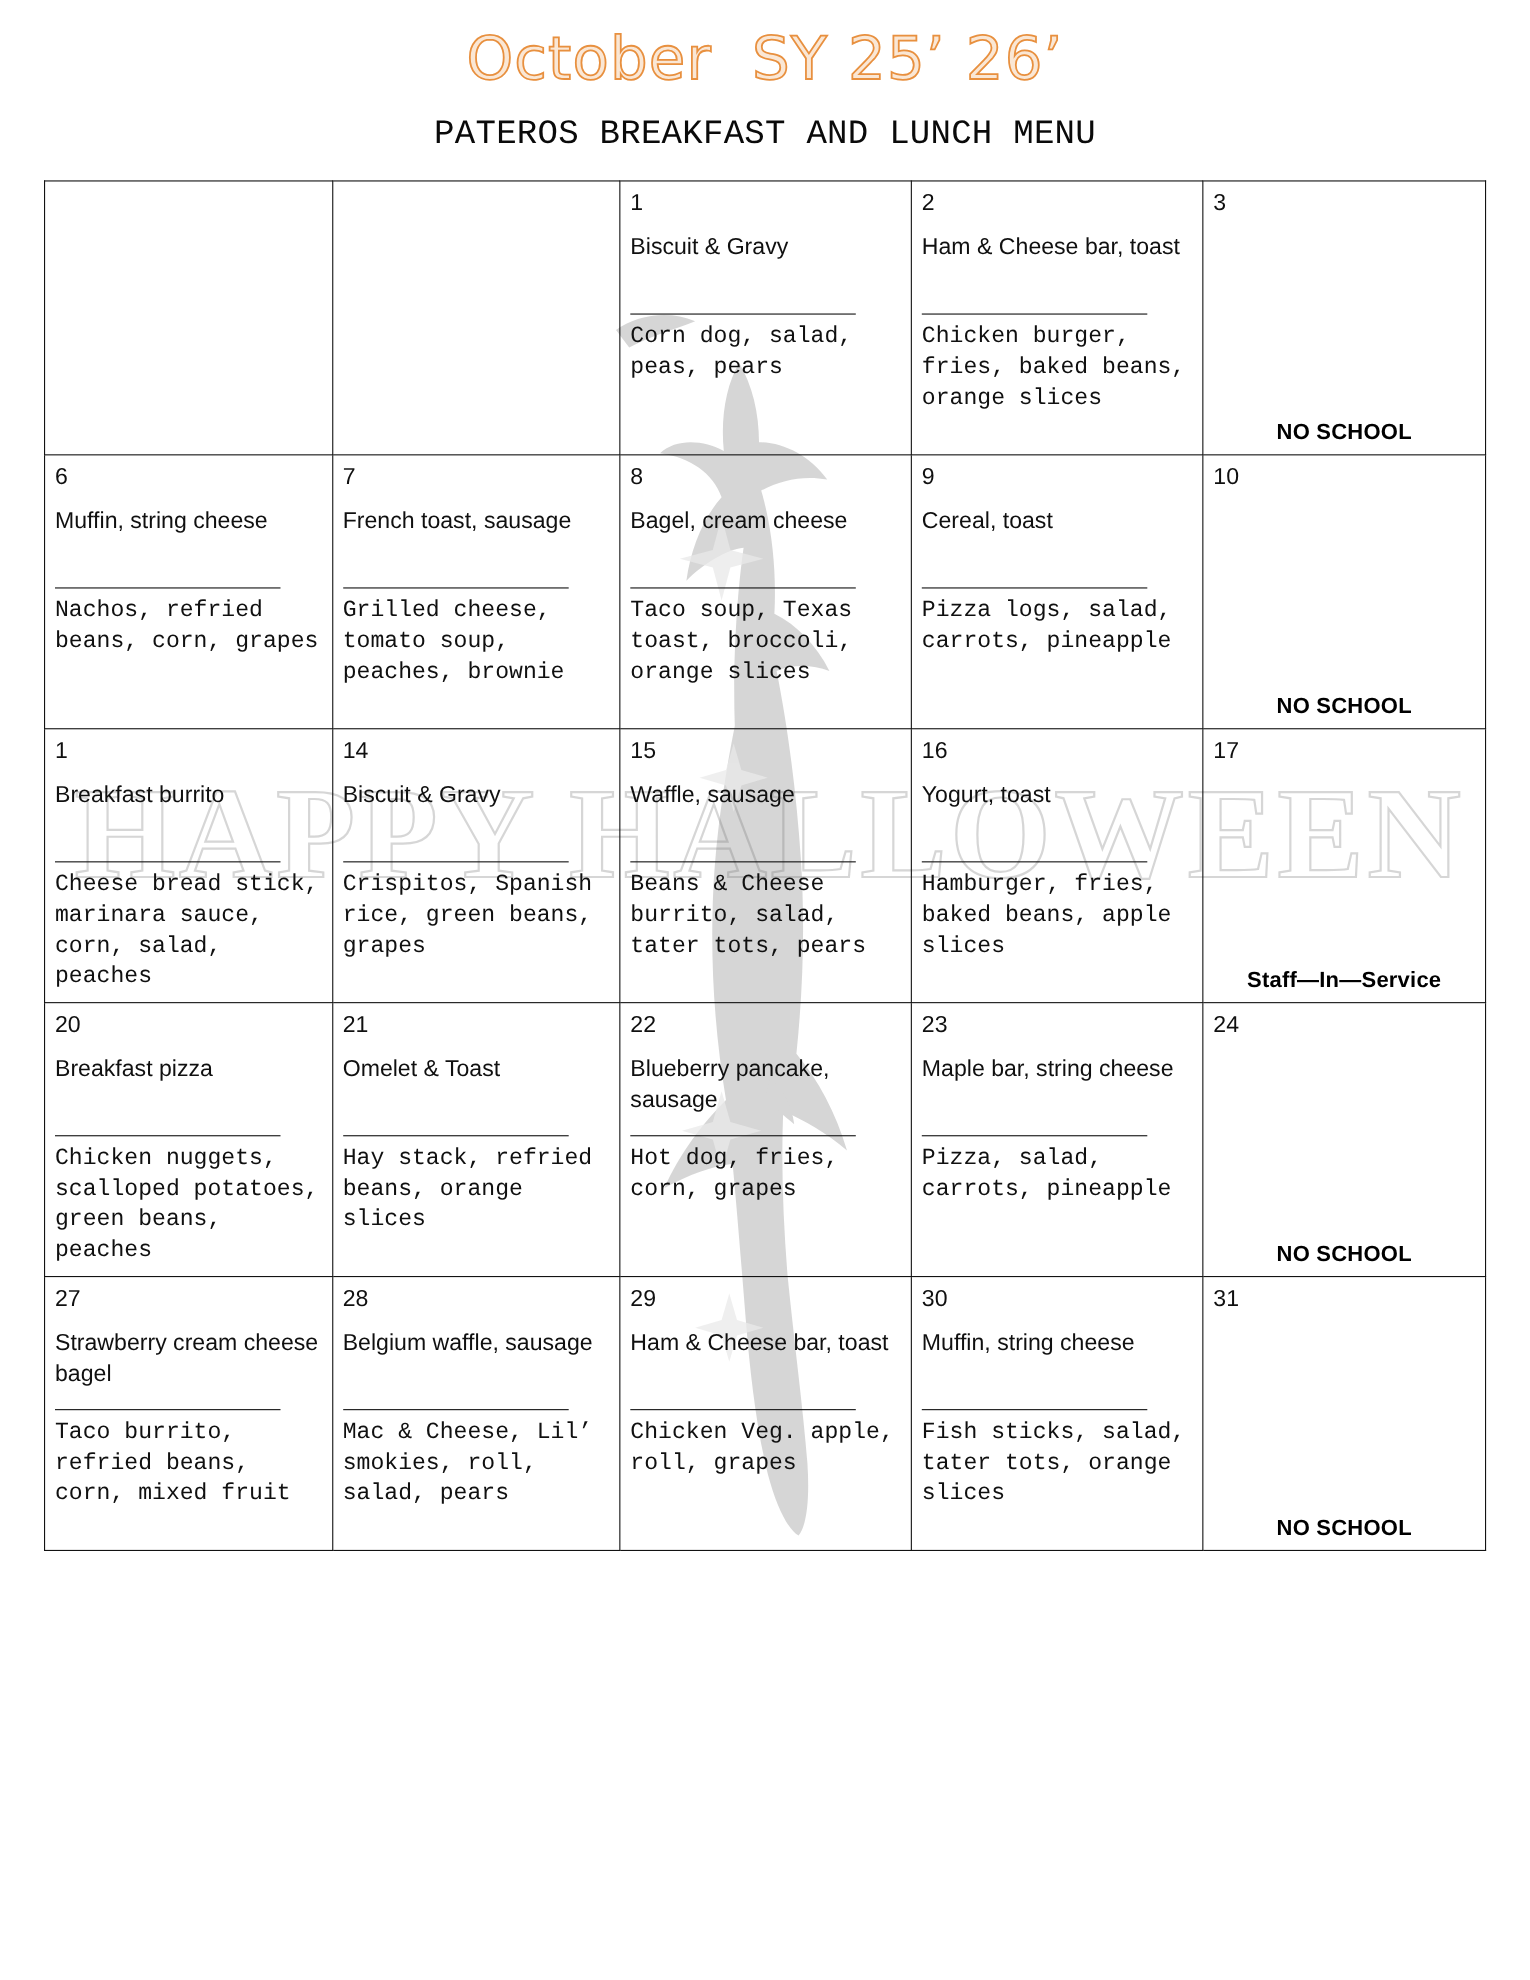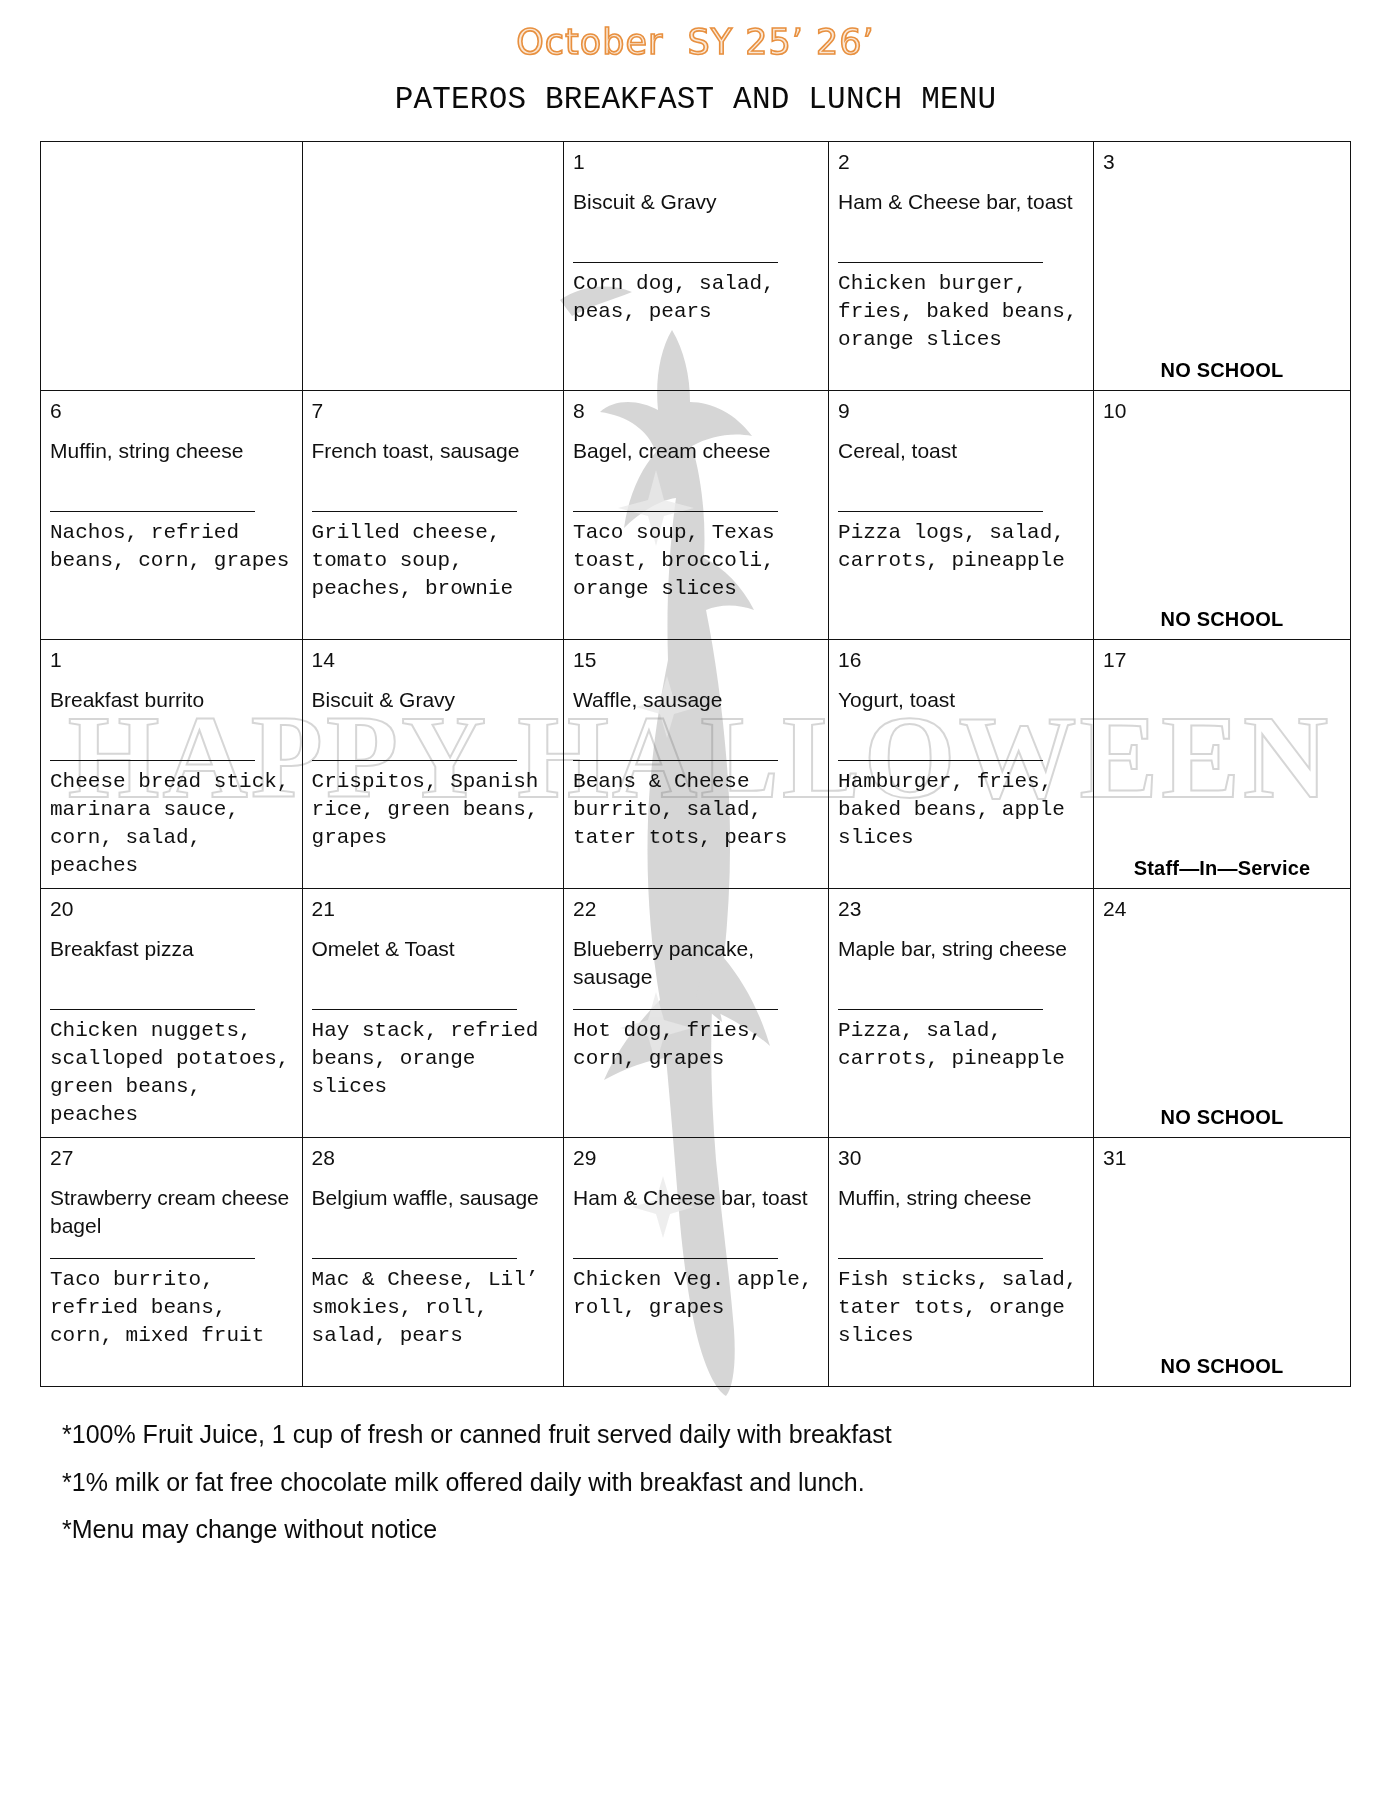--- a/index.html
+++ b/index.html
@@ -44,21 +44,21 @@
   
   .page {
     position: relative;
     z-index: 2;
     width: 1391px;
     box-sizing: border-box;
   }
   .title {
     text-align: center;
     font-family: "DejaVu Sans", sans-serif;
-    font-size: 35px;
+    font-size: 54px;
     font-weight: 400;
     letter-spacing: 1px;
     margin: 22px 0 0 0;
     color: transparent;
     -webkit-text-stroke: 1.6px #E8903F;
     text-shadow: 0 0 0 rgba(232,144,63,0.22);
     white-space: pre;
   }
   .subtitle {
     text-align: center;
@@ -468,19 +468,14 @@
               <div class="spacer"></div>
               <div class="note">NO SCHOOL</div>
             </div>
           </td>
         </tr>
 
       </tbody>
     </table>
   </div>
 
-  <div class="footnotes">
-    <div class="footnote">*100% Fruit Juice, 1 cup of fresh or canned fruit served daily with breakfast</div>
-    <div class="footnote">*1% milk or fat free chocolate milk offered daily with breakfast and lunch.</div>
-    <div class="footnote">*Menu may change without notice</div>
-  </div>
 
 </div>
 
 </body></html>

